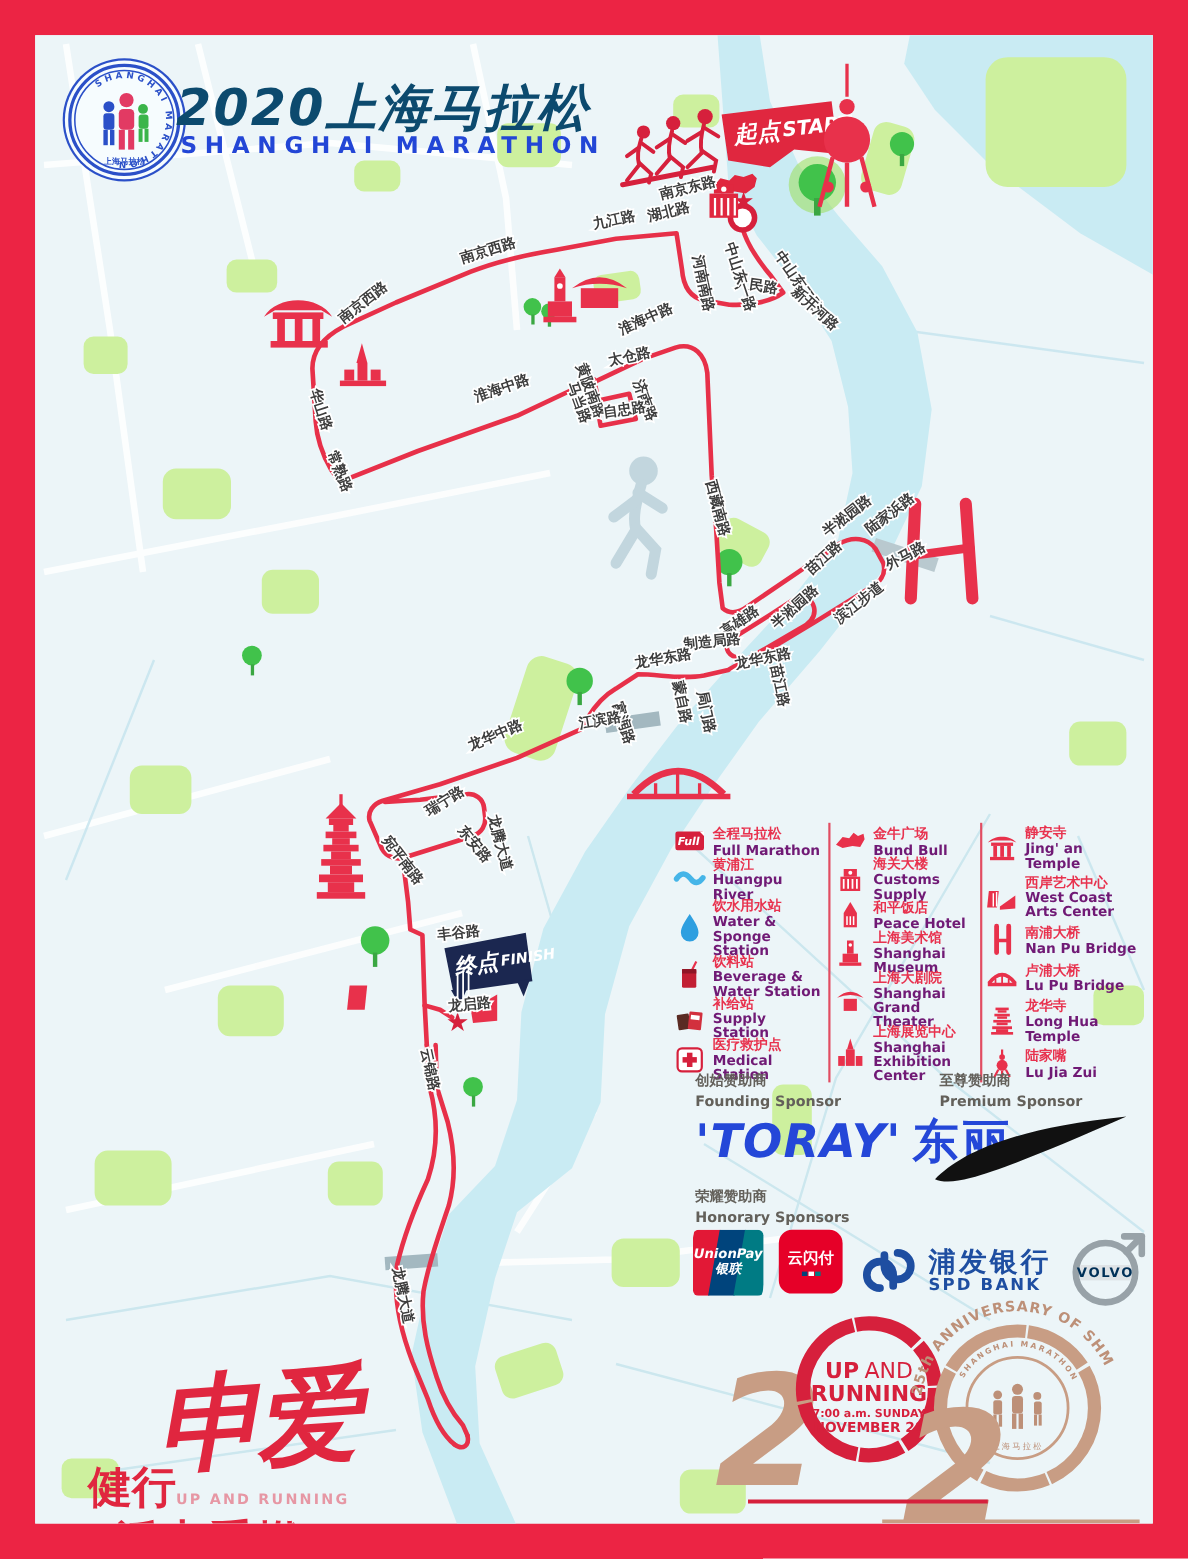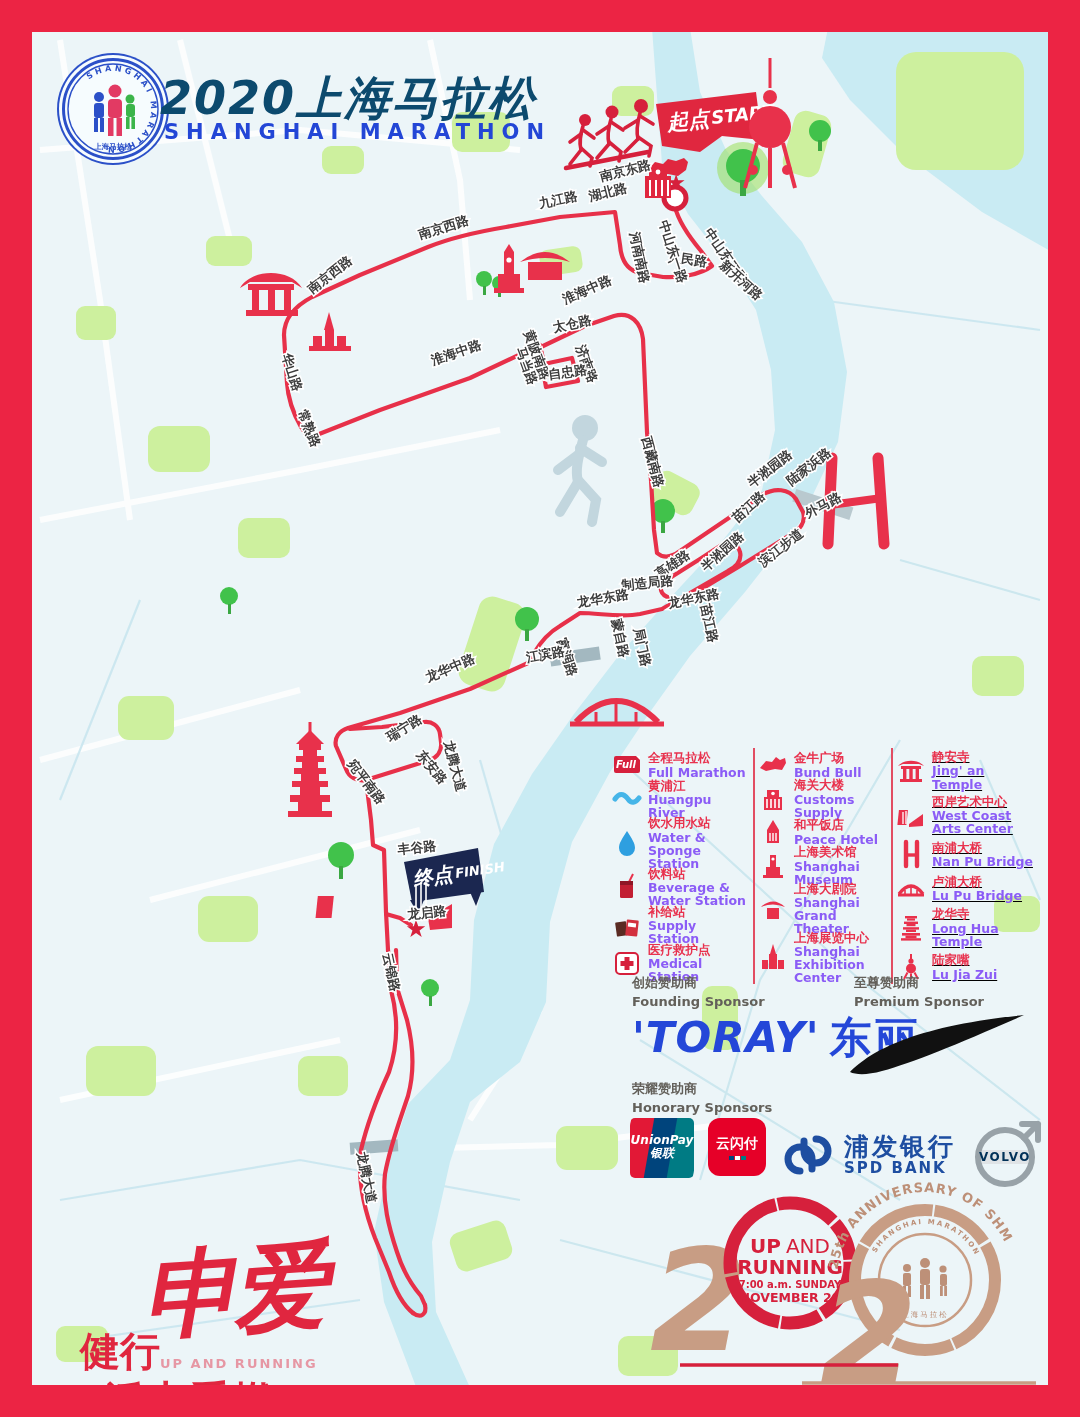--- a/index.html
+++ b/index.html
@@ -16,26 +16,26 @@
   
   .logo-badge{position:absolute;left:30px;top:26px;width:96px;height:96px;border-radius:50%;
       background:#f6fcfe;border:3px solid #2b50c8;box-shadow:0 0 0 3px #f6fcfe,0 0 0 5px #2b50c8;}
   .title-zh{position:absolute;left:128px;top:36px;color:#0c4a6e;font-size:46px;font-weight:900;
       font-style:italic;letter-spacing:2px;white-space:nowrap;}
   .title-en{position:absolute;left:132px;top:88px;color:#2346d6;font-size:21px;font-weight:bold;
       letter-spacing:7px;white-space:nowrap;}
   
   .legend{position:absolute;left:580px;top:716px;width:422px;height:236px;display:flex;}
   .lg-col{display:flex;flex-direction:column;justify-content:space-between;padding:2px 0;}
-  .lg-col.c1{width:142px;} .lg-col.c2{width:134px;} .lg-col.c3{width:142px;text-decoration:underline;}
+  .lg-col.c1{width:142px;} .lg-col.c2{width:134px;} .lg-col.c3{width:142px;}
   .lg-div{width:2px;background:#e24d62;margin:0 3px;}
   .lg-row{display:flex;align-items:center;gap:6px;min-height:30px;}
   .lg-ic{width:30px;height:30px;flex:0 0 30px;display:flex;align-items:center;justify-content:center;}
   .lg-tx .zh{font-size:12.5px;font-weight:bold;color:#e8324e;line-height:1.15;}
-  .lg-tx .en{font-size:12.5px;font-weight:bold;color:#8b5cf6;line-height:1.05;}
+  .lg-tx .en{font-size:12.5px;font-weight:bold;color:#701a75;line-height:1.05;}
   
   .sp-label{position:absolute;color:#63605a;font-size:13px;line-height:1.45;font-weight:bold;}
   .toray{position:absolute;left:600px;top:978px;color:#2447d8;font-weight:900;font-style:italic;
          font-size:42px;letter-spacing:1px;white-space:nowrap;}
   .toray .cn{font-style:normal;margin-left:10px;letter-spacing:4px;}
   .hon-logos{position:absolute;left:598px;top:1086px;display:flex;gap:14px;}
   .up-card{width:64px;height:60px;position:relative;overflow:hidden;border-radius:5px;}
   .up-card .s{position:absolute;top:0;bottom:0;transform:skewX(-10deg);}
   .up-card .t{position:absolute;left:0;right:0;top:16px;color:#fff;font-weight:900;font-style:italic;
       font-size:12px;text-align:center;line-height:1.1;}

